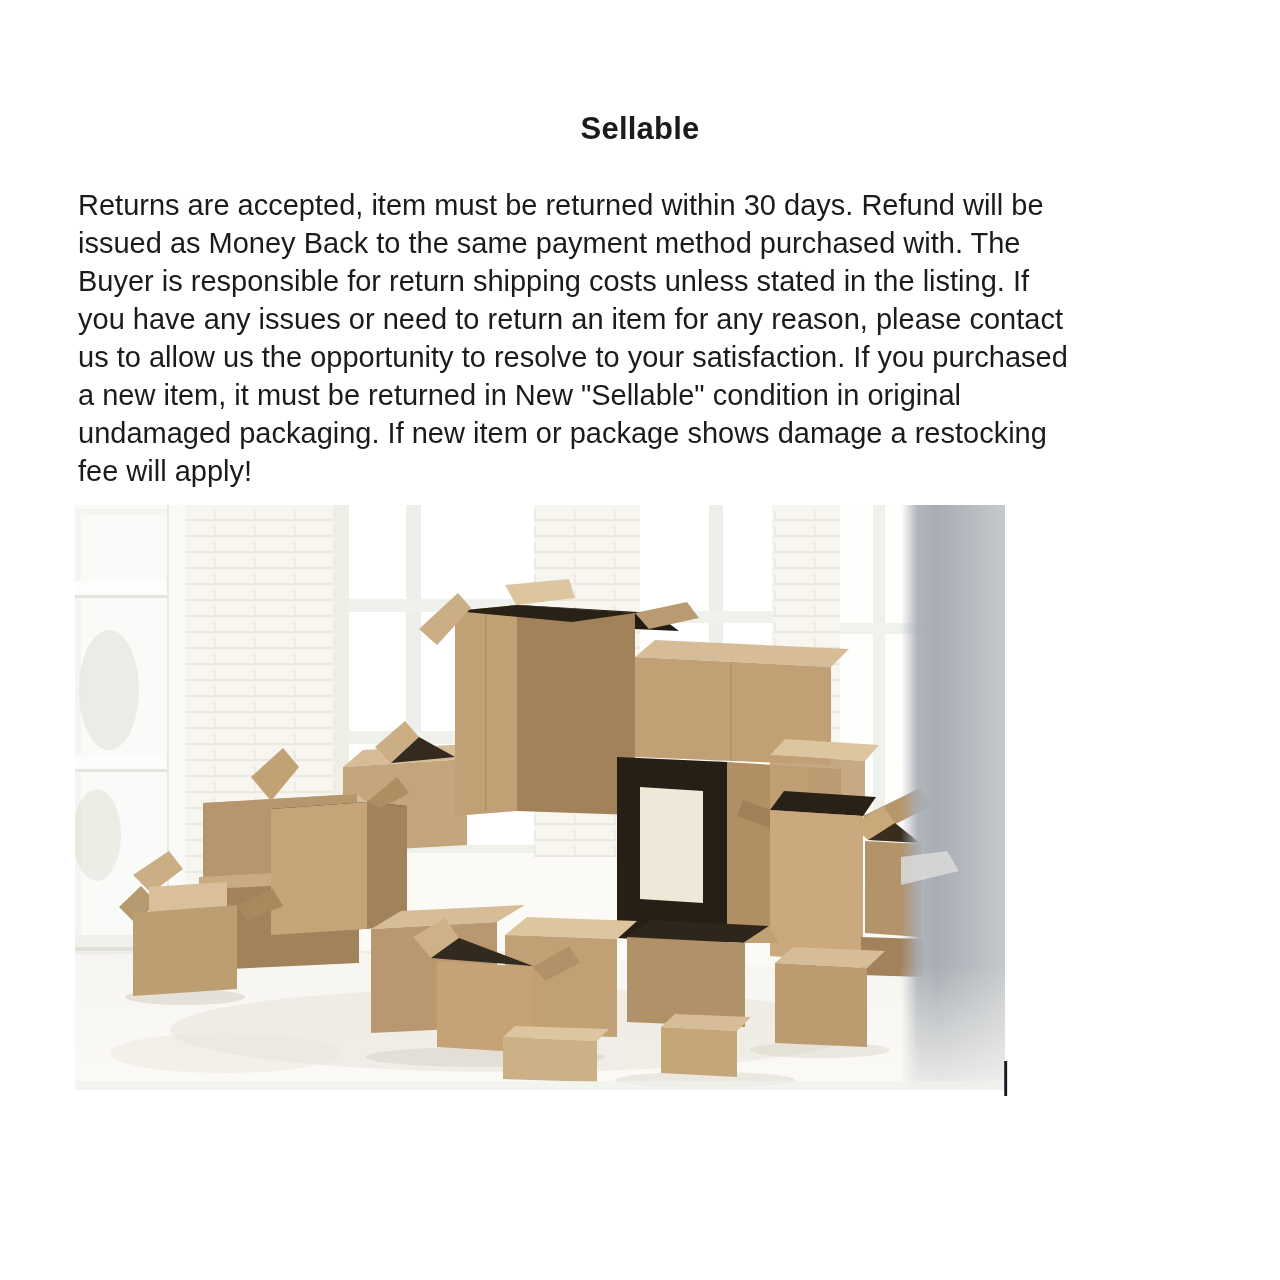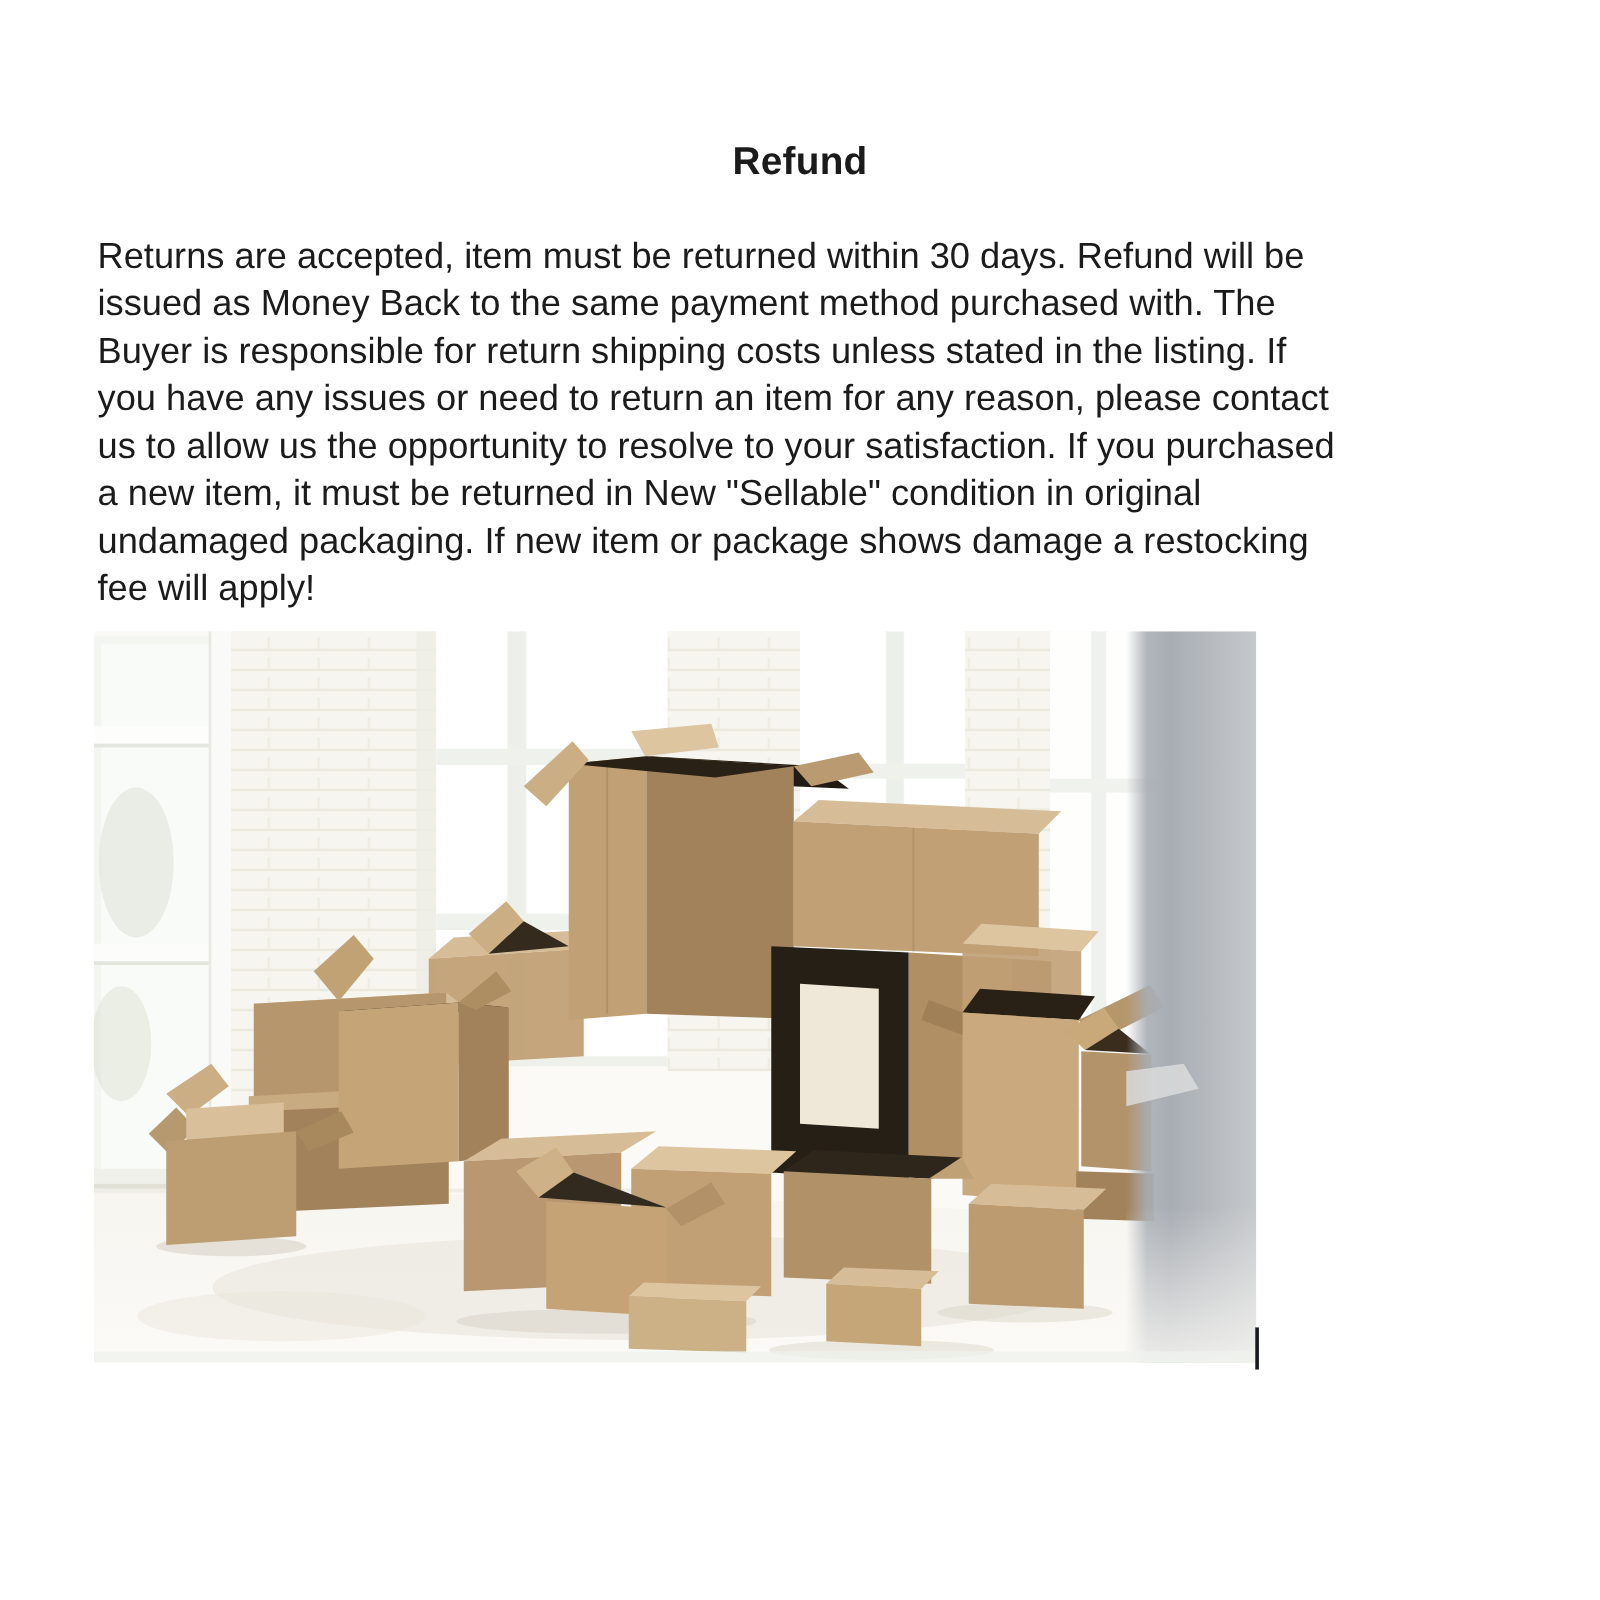--- a/index.html
+++ b/index.html
@@ -25,21 +25,21 @@
     position:absolute;left:1001px;top:1058px;
     font-size:36px;line-height:36px;color:var(--cursor,#15191d);
     font-weight:400;
   }
 </style>
 </head>
 <body>
 
 <main>
 
-  <h1 class="page-title">Refund</h1>
+  <h1 class="page-title">Sellable</h1>
 
   <p class="policy-text">Returns are accepted, item must be returned within 30 days. Refund will be
 issued as Money Back to the same payment method purchased with. The
 Buyer is responsible for return shipping costs unless stated in the listing. If
 you have any issues or need to return an item for any reason, please contact
 us to allow us the opportunity to resolve to your satisfaction. If you purchased
 a new item, it must be returned in New "Sellable" condition in original
 undamaged packaging. If new item or package shows damage a restocking
 fee will apply!</p>
 

